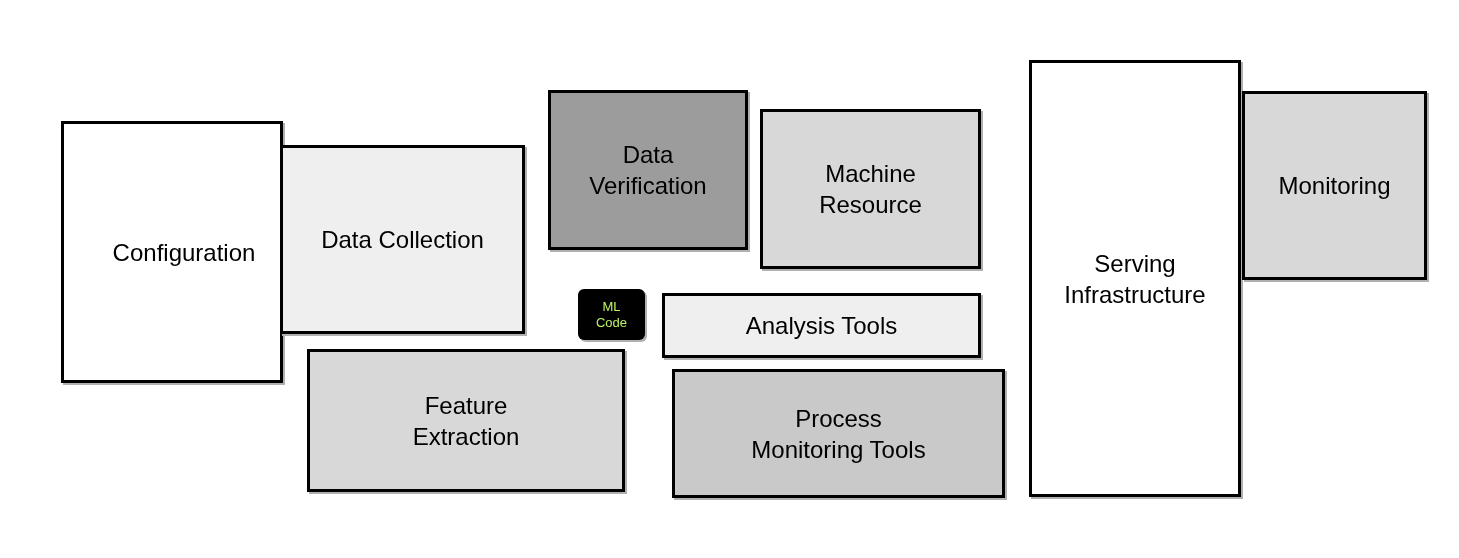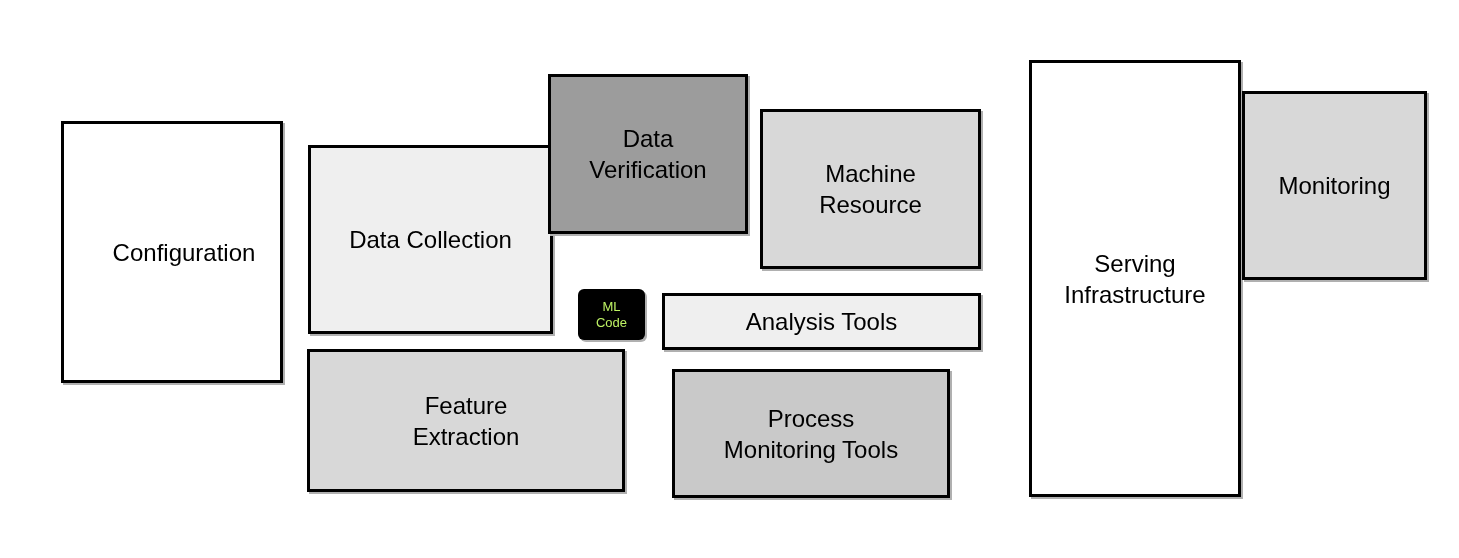--- a/index.html
+++ b/index.html
@@ -25,29 +25,29 @@
     justify-content: center;
     text-align: center;
     font-size: 24px;
     line-height: 31px;
     color: #000000;
   }
   .box .label { display: block; }
   .box .line { display: block; }
 
   .b-configuration            { left: 61px;   top: 121px; width: 222px; height: 262px; padding-left: 24px; }
-  .b-data-collection          { left: 308px;  top: 145px; width: 245px; height: 189px; }
-  .b-data-verification        { left: 548px;  top: 74px;  width: 200px; height: 160px; justify-content: center; }
+  .b-data-collection          { left: 280px;  top: 145px; width: 245px; height: 189px; }
+  .b-data-verification        { left: 548px;  top: 90px;  width: 200px; height: 160px; justify-content: center; }
   .b-ml-code                  { left: 578px;  top: 289px; width: 67px;  height: 51px;
                                 border: none; border-radius: 6px;
                                 font-size: 13px; line-height: 16px; }
   .b-machine-resource-management { left: 760px; top: 109px; width: 221px; height: 160px; }
-  .b-analysis-tools           { left: 662px;  top: 293px; width: 319px; height: 57px; }
+  .b-analysis-tools           { left: 662px;  top: 293px; width: 319px; height: 65px; }
   .b-feature-extraction       { left: 307px;  top: 349px; width: 318px; height: 143px; }
-  .b-process-management-tools { left: 672px;  top: 369px; width: 278px; height: 129px; }
+  .b-process-management-tools { left: 672px;  top: 369px; width: 333px; height: 129px; }
   .b-serving-infrastructure   { left: 995px;  top: 60px;  width: 212px; height: 437px; }
   .b-monitoring               { left: 1213px; top: 91px;  width: 185px; height: 189px; margin-left: 29px; }
 </style>
 </head>
 <body>
 
 <div class="canvas">
 
   <div class="box b-configuration" style="background: rgb(255, 255, 255); color: rgb(0, 0, 0);">
     <div class="label">

